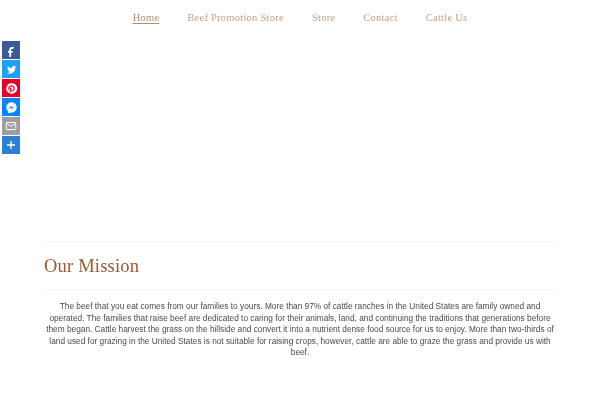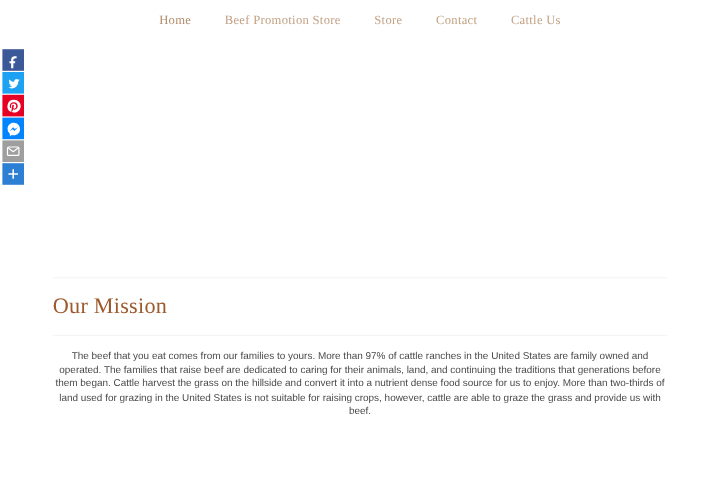--- a/index.html
+++ b/index.html
@@ -31,20 +31,21 @@
     color: #c2a183;
     letter-spacing: 0.25px;
     text-decoration: none;
     white-space: nowrap;
     padding: 0 14px;
     line-height: 14px;
     cursor: pointer;
   }
   .nav-item.active {
     color: #b08d6b;
+    text-decoration: underline;
     text-underline-offset: 2px;
   }
 
   
   .share-rail {
     position: absolute;
     left: 2px;
     top: 41px;
     width: 18px;
     display: flex;
@@ -70,21 +71,21 @@
     left: 0;
     top: 31px;
     width: 600px;
     height: 369px;
   }
   .hero-gap {
     height: 200px;
   }
   .inner {
     width: 522px;
-    margin: 0 auto;
+    margin: 10px auto;
     padding: 0 5px;
     box-sizing: border-box;
   }
   .rule {
     border: 0;
     border-top: 1px solid #f4f4f4;
     margin: 0;
     height: 0;
   }
   .section-title {

